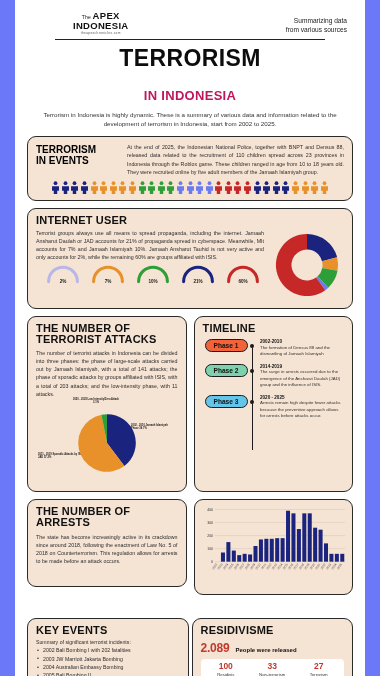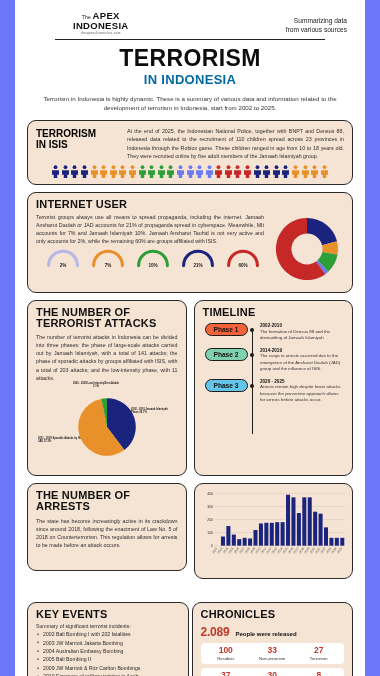--- a/index.html
+++ b/index.html
@@ -35,22 +35,22 @@
     font-size: 6.6px; color: #222; text-align: right; line-height: 1.35;
     padding-top: 7px; padding-right: 4px;
   }
   .rule { height: 1px; background: #222; margin: 1px 28px 0 28px; }
 
   .title {
     text-align: center; font-weight: 800; color: #0d0d0d;
     font-size: 23px; letter-spacing: .4px; margin-top: 7px; line-height: 1.02;
   }
   .subtitle {
-    text-align: center; font-weight: 800; color: #0369a1;
-    font-size: 13px; letter-spacing: .3px; margin-top: 1px;
+    text-align: center; font-weight: 800; color: #be185d;
+    font-size: 13px; letter-spacing: .3px; margin-top: 17px;
   }
   .intro {
     text-align: center; font-size: 6.2px; color: #333; line-height: 1.5;
     margin: 7px 6px 0 6px;
   }
 
   
   .card {
     background: #f5e3d3;
     border: 1px solid #2a2a2a;
@@ -160,21 +160,21 @@
   <div class="rule"></div>
 
   <div class="title">TERRORISM</div>
   <div class="subtitle">IN INDONESIA</div>
   <div class="intro">Terrorism in Indonesia is highly dynamic. These is a summary of various data and information related to the development of terrorism in Indonesia, start from 2002 to 2025.</div>
 
   <div class="card games">
     <div class="games-top">
       <div class="games-title">
         <div>TERRORISM</div>
-        <div>IN ISIS</div>
+        <div>IN EVENTS</div>
       </div>
       <div class="body-txt">At the end of 2025, the Indonesian National Police, together with BNPT and Densus 88, released data related to the recruitment of 110 children spread across 23 provinces in Indonesia through the Roblox game. These children ranged in age from 10 to 18 years old. They were recruited online by five adult members of the Jamaah Islamiyah group.</div>
     </div>
     <div class="people" id="people-row">
         <svg class="p-ico" viewBox="0 0 12 18">
           <circle cx="6" cy="3" r="2.6" fill="#1a237e"></circle>
           <path d="M1.2 7.2h9.6v6.2H8.4V18H3.6v-4.6H1.2z" fill="#1a237e"></path>
         </svg>
         <svg class="p-ico" viewBox="0 0 12 18">
           <circle cx="6" cy="3" r="2.6" fill="#1a237e"></circle>
@@ -482,21 +482,21 @@
             <li>2016 Thamrin Jakarta Attack (ISIS)</li>
             <li>2018 Surabaya Church Bombing by JAD</li>
             <li>2018 Revision of Terrorism Law No. 5 of 2018</li>
             <li>2021 Makassar Cathedral Church Bombing</li>
             <li>2023 - 2025 No major attacks</li>
           </ul>
       </div>
     </div>
     <div class="col">
       <div class="card" style="height:112px">
-        <div class="card-h">CHRONICLES</div>
+        <div class="card-h">RESIDIVISME</div>
         <div class="res-head">
           <div class="res-big">2.089</div>
           <div class="res-sub">People were released</div>
         </div>
         <div class="stat-row" id="stat-row-1">
             <div class="stat">
               <div class="stat-n">100</div>
               <div class="stat-l">Residivis</div>
             </div>
             <div class="stat">

